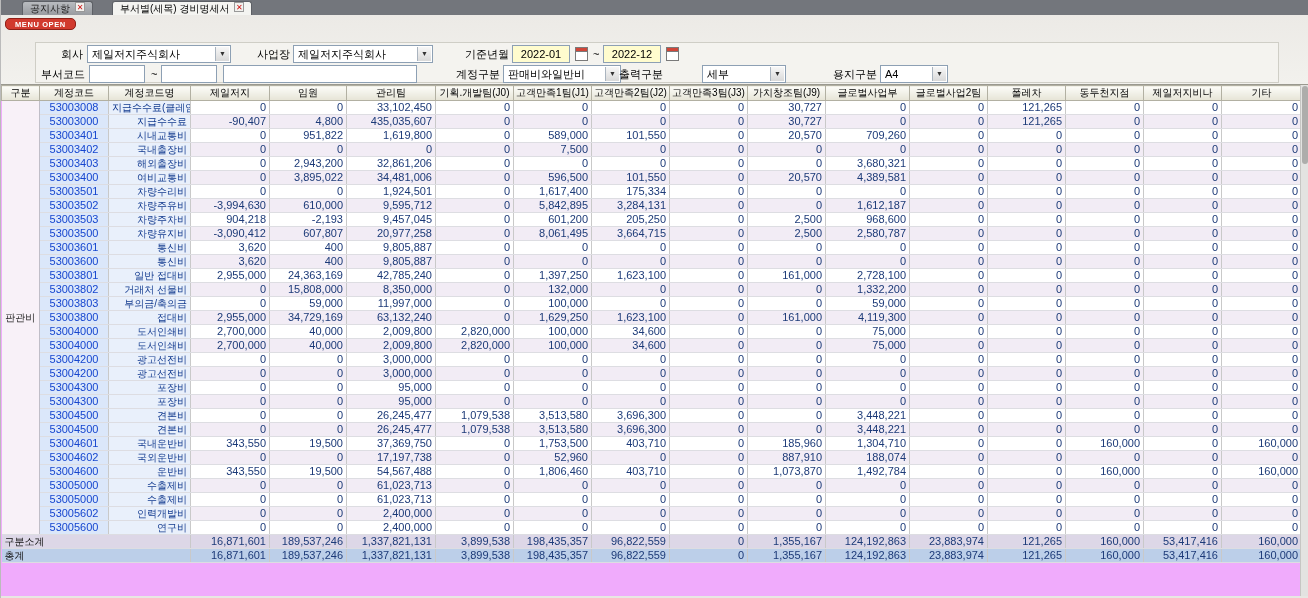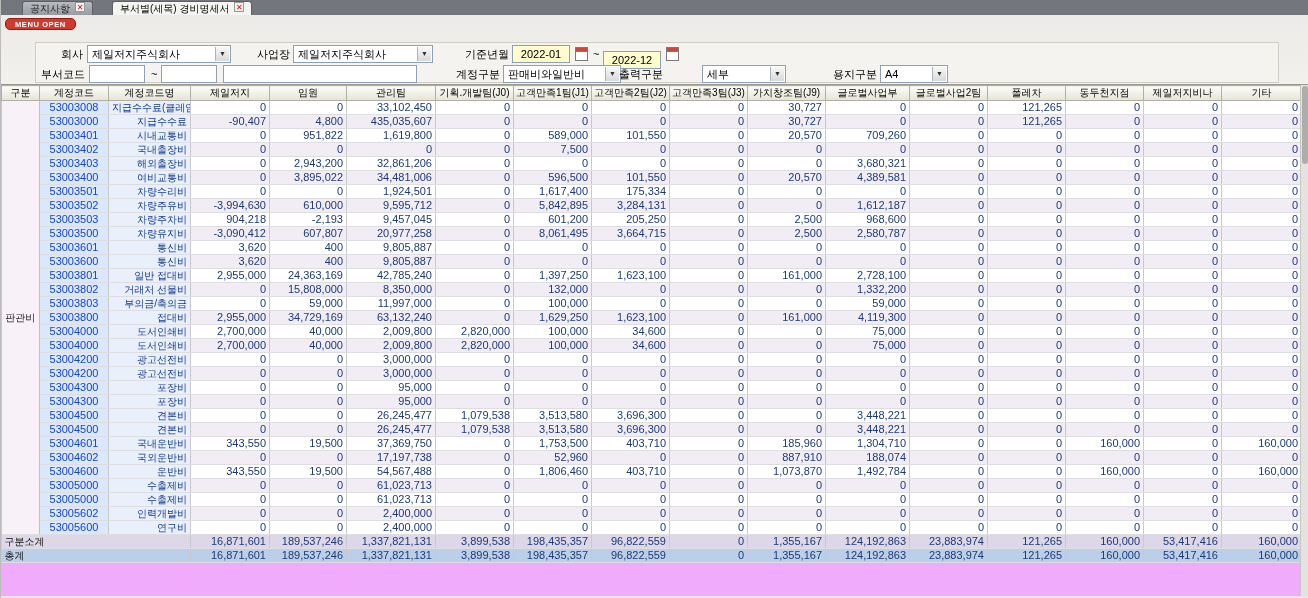--- a/index.html
+++ b/index.html
@@ -88,21 +88,21 @@
     <div class="select" style="left:292px;top:30px;width:140px">
       <span>제일저지주식회사</span>
       <span class="sel-arrow">▼</span>
     </div>
     <span class="lbl" style="left:464px;top:30px">기준년월</span>
     <input class="txt yellow" style="left: 511px; top: 30px; width: 58px;" value="2022-01">
     <span class="cal" style="left:574px;top:32px">
         <span class="cal-top"></span>
       </span>
     <span class="tilde" style="left:592px;top:30px">~</span>
-    <input class="txt yellow" style="left: 602px; top: 36px; width: 58px;" value="2022-12">
+    <input class="txt yellow" style="left: 602px; top: 30px; width: 58px;" value="2022-12">
     <span class="cal" style="left:665px;top:32px">
         <span class="cal-top"></span>
       </span>
 
     <span class="lbl" style="left:40px;top:50px">부서코드</span>
     <input class="txt" style="left: 88px; top: 50px; width: 56px;" value="">
     <span class="tilde" style="left:150px;top:50px">~</span>
     <input class="txt" style="left: 160px; top: 50px; width: 56px;" value="">
     <input class="txt" style="left: 222px; top: 50px; width: 194px;" value="">
     <span class="lbl" style="left:455px;top:50px">계정구분</span>

